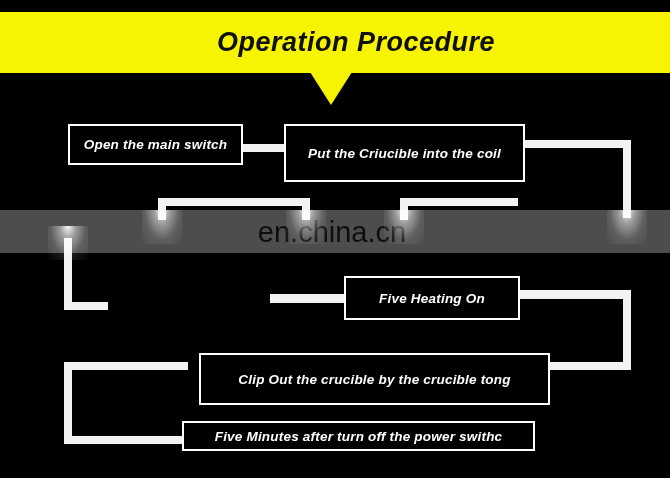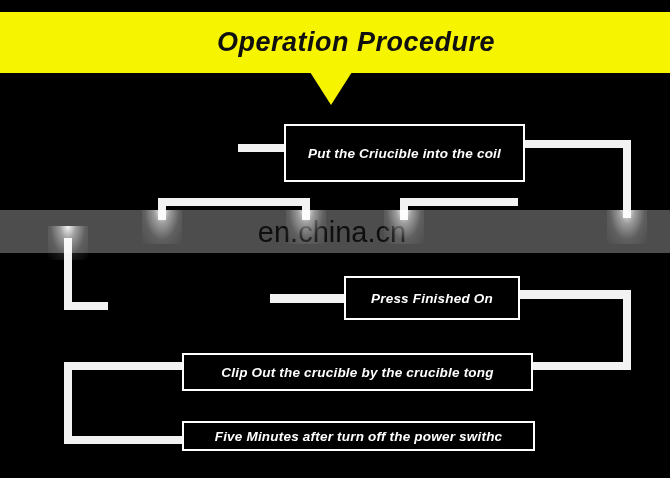--- a/index.html
+++ b/index.html
@@ -142,31 +142,34 @@
   <div class="conn" style="left:270px; top:294px; width:80px; height:9px;"></div>
 
   <div class="conn" style="left:515px; top:290px; width:116px; height:9px;"></div>
   <div class="conn" style="left:623px; top:290px; width:8px; height:80px;"></div>
   <div class="conn" style="left:527px; top:362px; width:104px; height:8px;"></div>
 
   <div class="conn" style="left:64px; top:362px; width:124px; height:8px;"></div>
   <div class="conn" style="left:64px; top:362px; width:8px; height:82px;"></div>
   <div class="conn" style="left:64px; top:436px; width:124px; height:8px;"></div>
 
+  <div class="node" style="left:68px; top:124px; width:175px; height:41px;">
+    <span class="node-label">Open the main switch</span>
+  </div>
 
   <div class="node" style="left:284px; top:124px; width:241px; height:58px;">
     <span class="node-label">Put the Criucible into the coil</span>
   </div>
 
   <div class="node" style="left:344px; top:276px; width:176px; height:44px;">
-    <span class="node-label">Press Finished On</span>
+    <span class="node-label">Five Heating On</span>
   </div>
 
 
-  <div class="node" style="left:182px; top:353px; width:351px; height:38px;">
+  <div class="node" style="left:199px; top:353px; width:351px; height:52px;">
     <span class="node-label">Clip Out the crucible by the crucible tong</span>
   </div>
 
   <div class="node" style="left:182px; top:421px; width:353px; height:30px;">
     <span class="node-label">Five Minutes after turn off the power swithc</span>
   </div>
 
   <div class="watermark-band">
     <span class="watermark-text">en.china.cn</span>
   </div>

